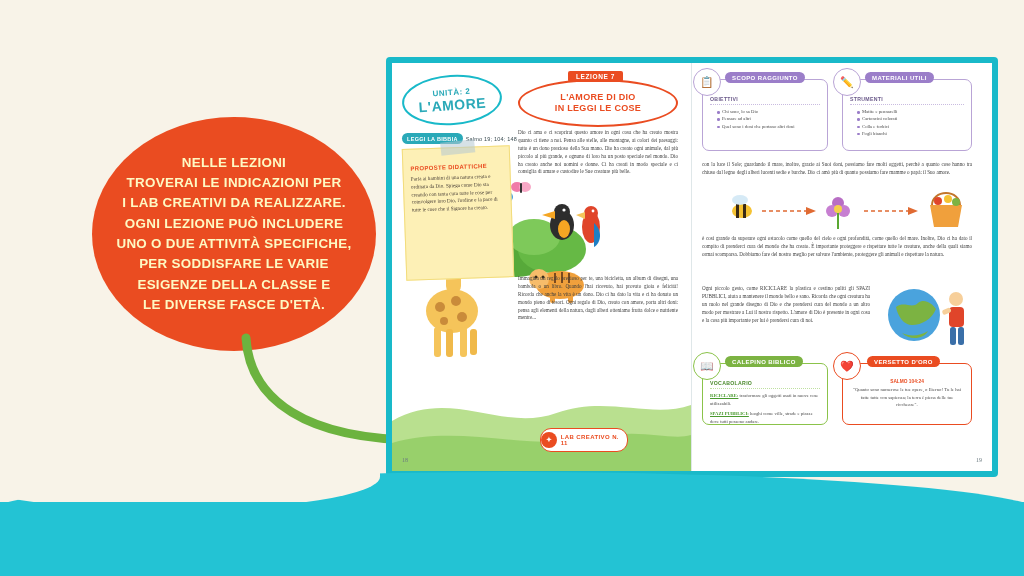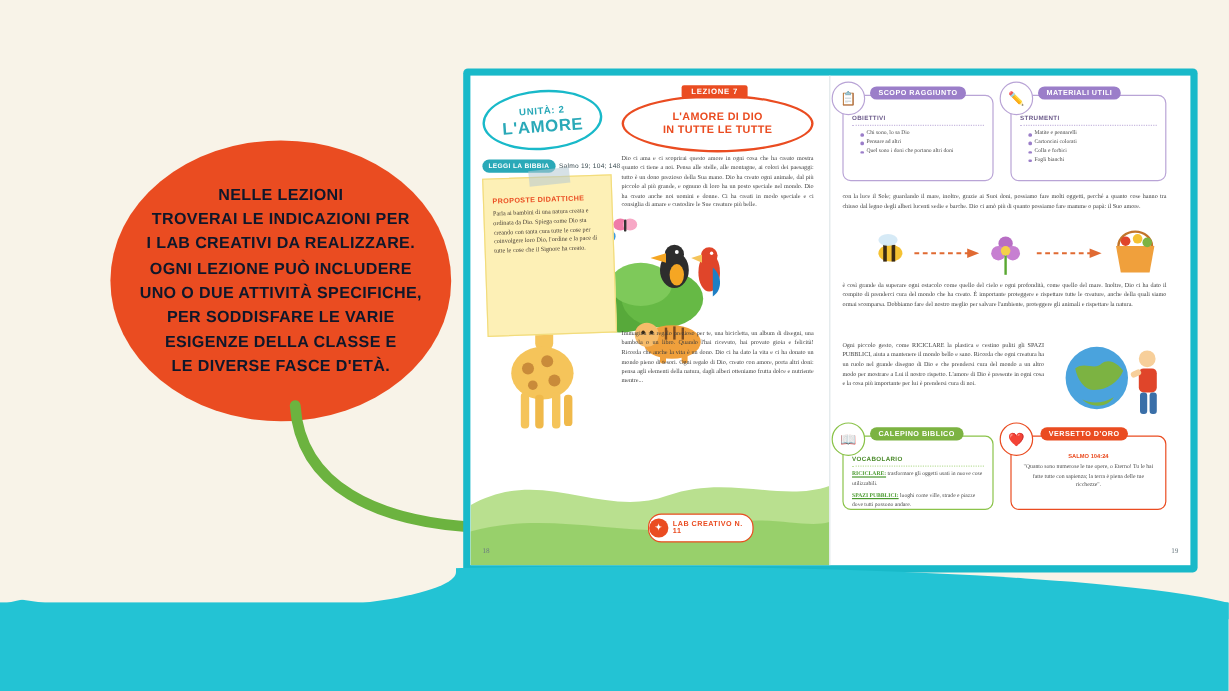--- a/index.html
+++ b/index.html
@@ -57,21 +57,21 @@
     height: 234px;
     background: #ea4c21;
     border-radius: 50%;
     display: flex;
     align-items: center;
     justify-content: center;
     box-sizing: border-box;
     padding: 26px 24px;
   }
   .bubble-text {
-    color: #0f172a;
+    color: #fef9c3;
     font-size: 13.4px;
     line-height: 1.52;
     letter-spacing: 0.3px;
     text-align: center;
     text-transform: uppercase;
     font-weight: 700;
     white-space: pre-line;
   }
   .arrow-wrap {
     position: absolute;
@@ -487,21 +487,21 @@
           <rect x="10" y="4" width="2" height="10" rx="1" fill="#333"></rect>
         </svg>
 
         <div class="unit-badge">
           <div class="u1">UNITÀ: 2</div>
           <div class="u2">L'AMORE</div>
         </div>
 
         <div class="lesson-title-ellipse">
           <span style="white-space:pre-line">L'AMORE DI DIO
-IN TUTTE LE TUTTE</span>
+IN LEGGI LE COSE</span>
         </div>
         <div class="lesson-tag">LEZIONE 7</div>
 
         <div class="bible-ref">
           <span class="bible-pill">LEGGI LA BIBBIA</span>
           <span class="ref">Salmo 19; 104; 148</span>
         </div>
 
         <div class="note-card">
           <div class="tape"></div>

